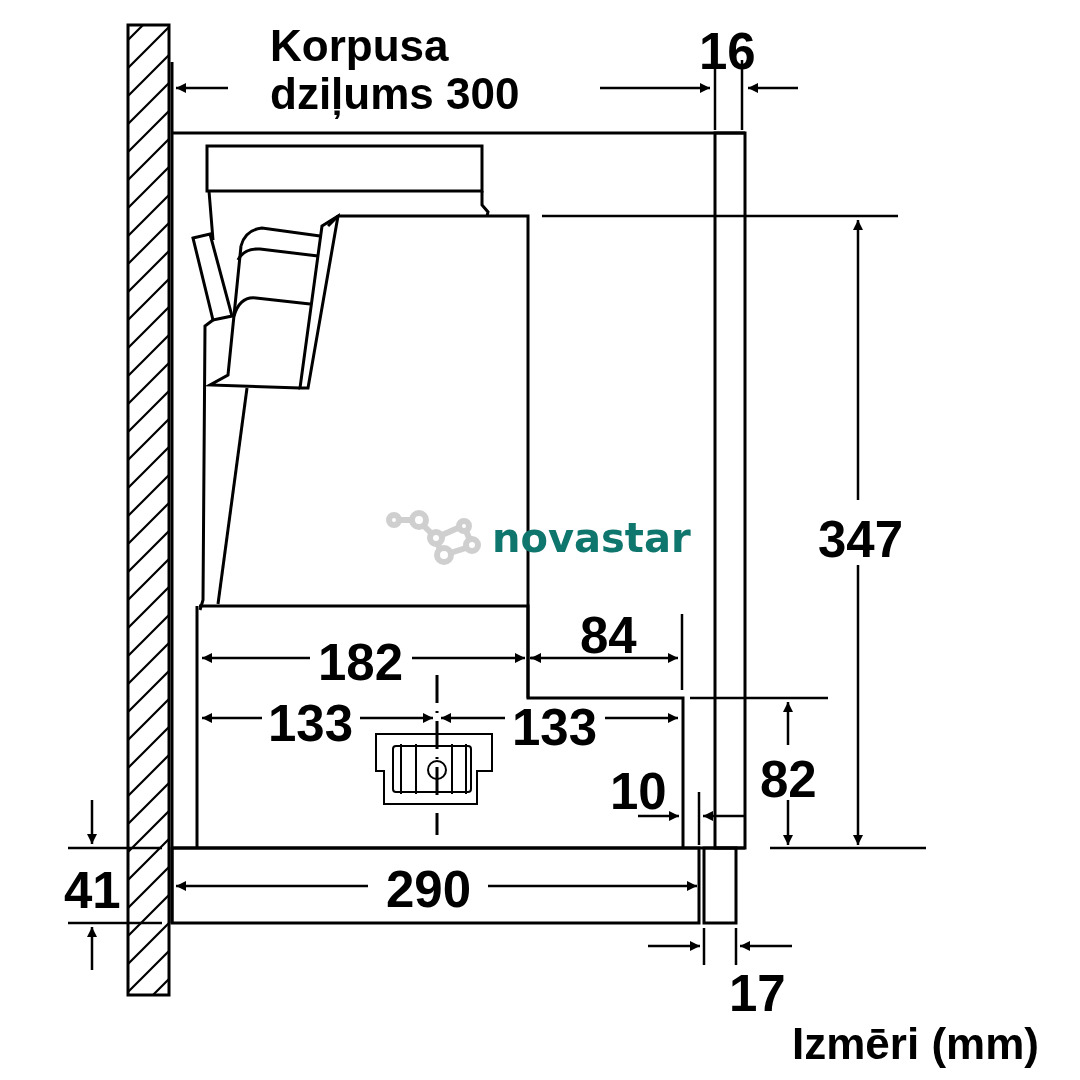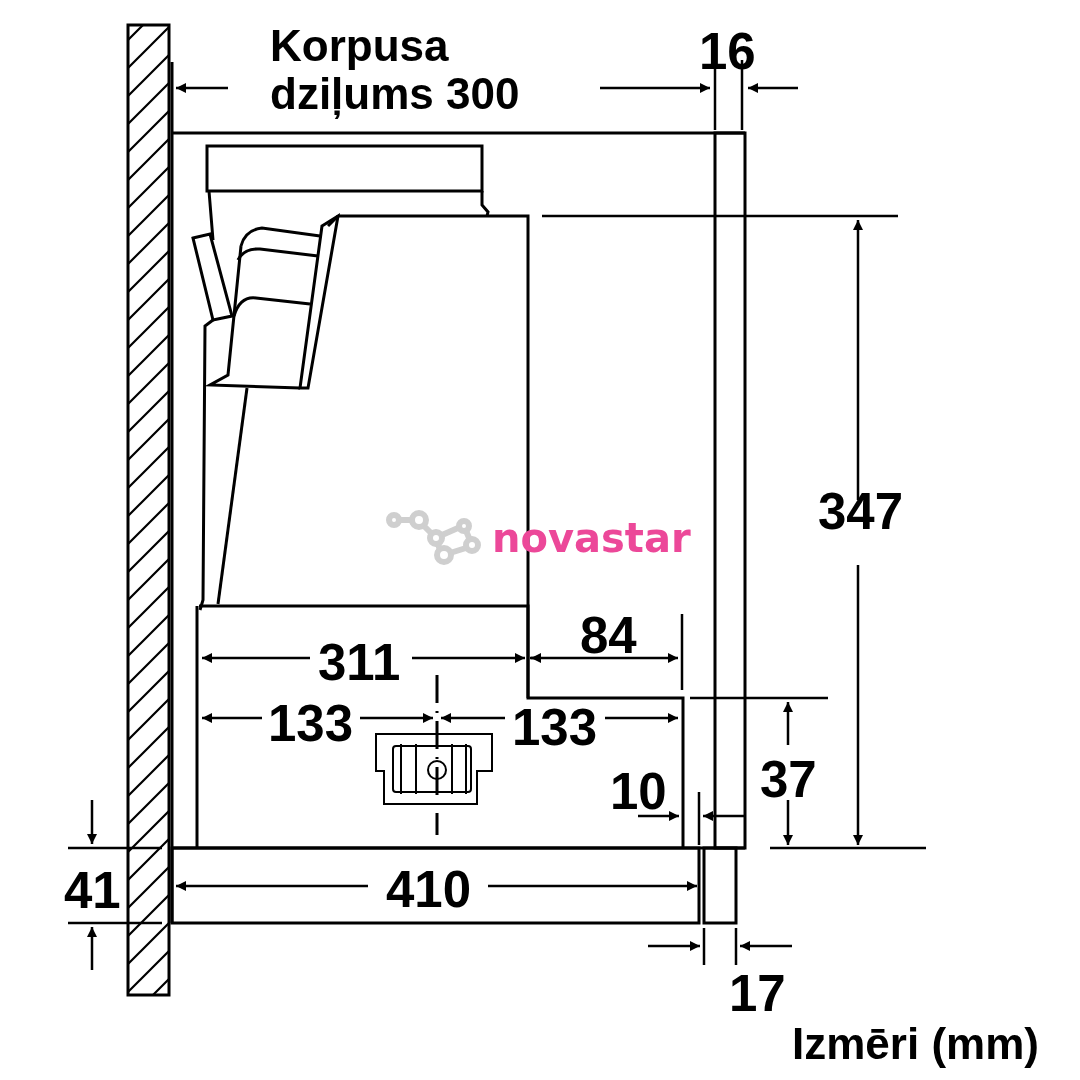--- a/index.html
+++ b/index.html
@@ -3,21 +3,21 @@
 <meta charset="utf-8">
 <style>
   html, body { margin: 0; padding: 0; background: #ffffff; }
   body { width: 1080px; height: 1080px; position: relative; overflow: hidden; font-family: "Liberation Sans", sans-serif; }
   svg.drawing { position: absolute; left: 0; top: 0; }
   .lbl { position: absolute; color: #000; font-family: "Liberation Sans", sans-serif; line-height: 1; white-space: nowrap; font-weight: bold; }
   .dim { font-size: 51px; }
   .title-line { font-size: 44px; }
   .units { font-size: 44px; text-align: center; }
   .wm { position: absolute; left: 386px; top: 508px; display: flex; align-items: center; gap: 6px; }
-  .wm-text { font-size: 40px; font-weight: bold; color: #ec4899; font-family: "DejaVu Sans", sans-serif; letter-spacing: 0px; }
+  .wm-text { font-size: 40px; font-weight: bold; color: #0f766e; font-family: "DejaVu Sans", sans-serif; letter-spacing: 0px; }
 </style>
 </head>
 <body>
 
 <svg class="drawing" width="1080" height="1080" viewBox="0 0 1080 1080" xmlns="http://www.w3.org/2000/svg">
   <defs>
     <pattern id="hatch" patternUnits="userSpaceOnUse" width="28" height="28" patternTransform="rotate(0)">
       <path d="M-7,7 L7,-7 M0,28 L28,0 M21,35 L35,21" stroke="#000" stroke-width="2.2"></path>
     </pattern>
     <marker id="arr" viewBox="0 0 10 10" refX="10" refY="5" markerWidth="10" markerHeight="10" markerUnits="userSpaceOnUse" orient="auto-start-reverse">
@@ -137,24 +137,24 @@
       <line x1="54" y1="42" x2="52" y2="36"></line>
     </g>
   </svg>
   <span class="wm-text">novastar</span>
 </div>
 
 <div class="lbl title-line" style="left:270px; top:24px;">Korpusa</div>
 <div class="lbl title-line" style="left:270px; top:72px;text-align:center;">dziļums 300</div>
 
 <div class="lbl dim" style="left:699px; top:26px;">16</div>
-<div class="lbl dim" style="left:818px; top:486px;">347</div>
-<div class="lbl dim" style="left:318px; top:637px;">311</div>
+<div class="lbl dim" style="left:818px; top:514px;">347</div>
+<div class="lbl dim" style="left:318px; top:637px;">182</div>
 <div class="lbl dim" style="left:580px; top:610px;">84</div>
 <div class="lbl dim" style="left:268px; top:698px;">133</div>
 <div class="lbl dim" style="left:512px; top:702px;">133</div>
-<div class="lbl dim" style="left:760px; top:754px;">37</div>
+<div class="lbl dim" style="left:760px; top:754px;">82</div>
 <div class="lbl dim" style="left:610px; top:766px;">10</div>
-<div class="lbl dim" style="left:386px; top:864px;">410</div>
+<div class="lbl dim" style="left:386px; top:864px;">290</div>
 <div class="lbl dim" style="left:64px; top:865px;text-align:center;">41</div>
 <div class="lbl dim" style="left:692px; top:968px;margin-left:37px;">17</div>
 
 <div class="lbl units" style="left:792px; top:1022px;">Izmēri (mm)</div>
 
 </body></html>

